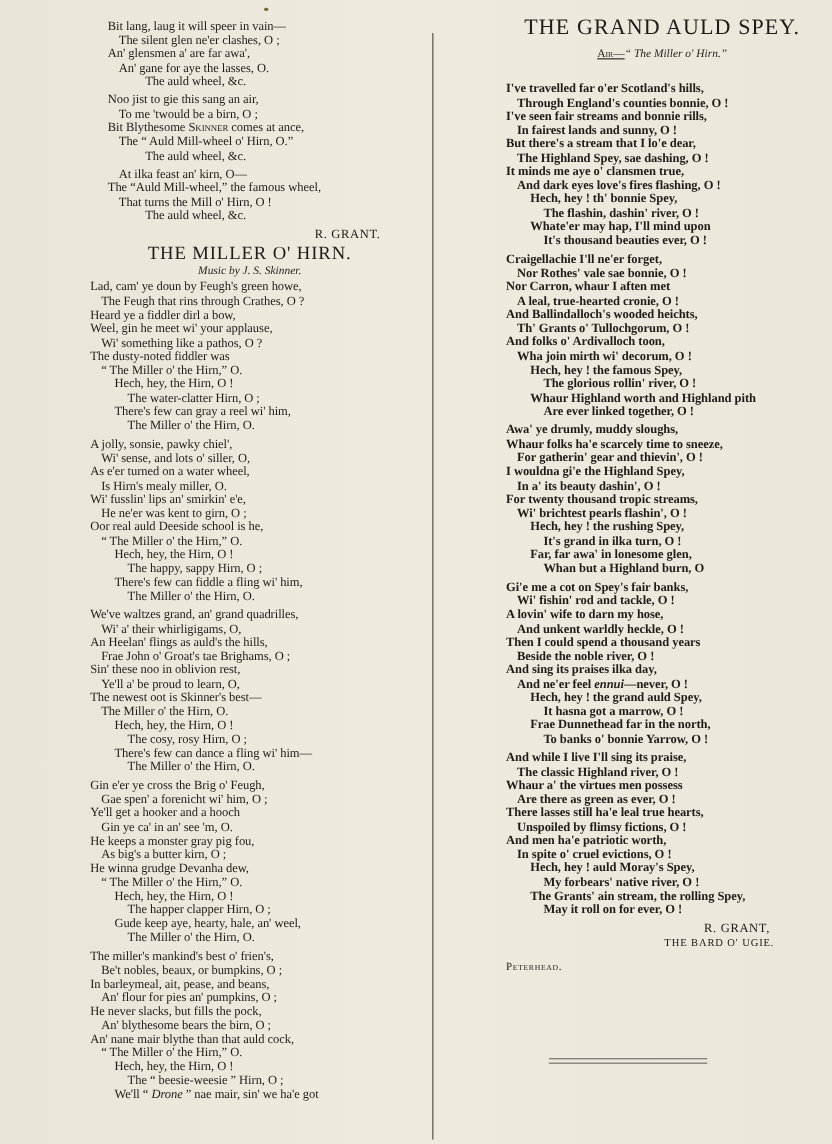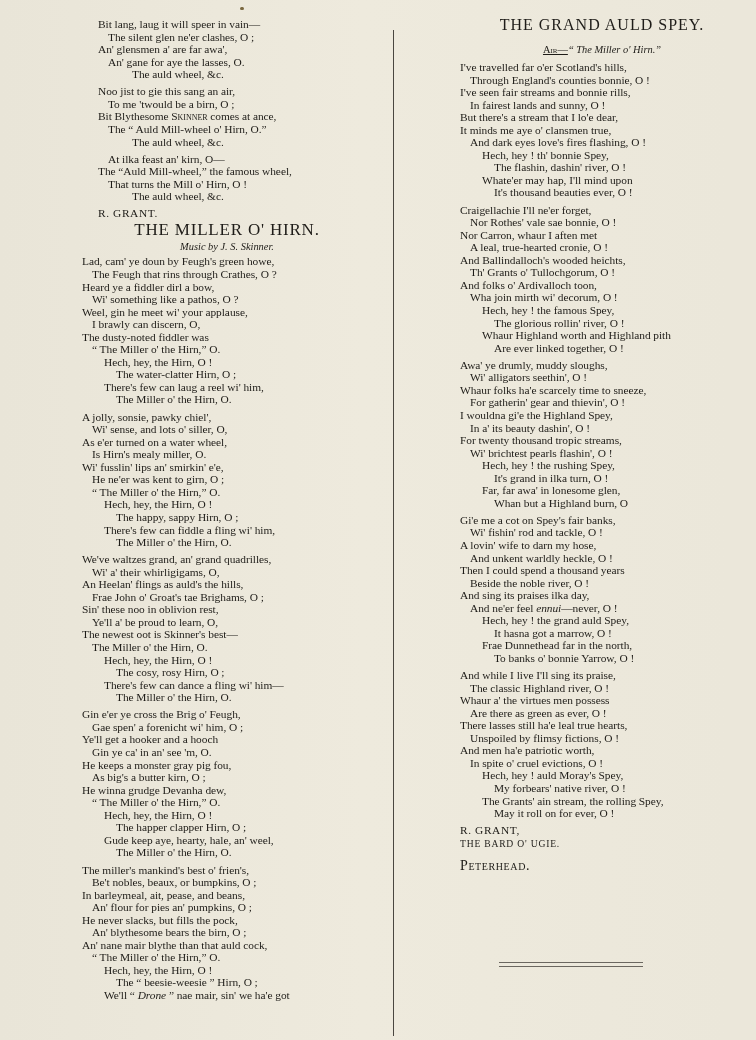--- a/index.html
+++ b/index.html
@@ -23,35 +23,35 @@
   .col-right { left: 460px; width: 290px; }
   .line {
     font-size: 11.4px; line-height: 12.55px; white-space: nowrap;
     letter-spacing: -0.05px;
   }
   .i0 { padding-left: 0; }
   .i1 { padding-left: 10px; }
   .i2 { padding-left: 22px; }
   .i3 { padding-left: 34px; }
   .stanza { margin-bottom: 4.6px; }
-  .sig { font-size: 11.4px; line-height: 13px; letter-spacing: 0.6px; }
+  .sig { text-align: right; font-size: 11.4px; line-height: 13px; letter-spacing: 0.6px; }
   .title {
     font-size: 17px; letter-spacing: 0.8px; text-align: center; line-height: 20px;
   }
   .subtitle {
     font-size: 10.4px; font-style: italic; text-align: center; line-height: 14px;
   }
   .subtitle .sc { font-style: normal; font-variant: small-caps; text-decoration: underline; }
   .smallcaps { font-variant: small-caps; }
   .rule {
     position: absolute; left: 499px; top: 962px; width: 144px; height: 3px;
     border-top: 1px solid #6b6760; border-bottom: 1px solid #6b6760;
   }
   .speck { position: absolute; left: 240px; top: 7px; width: 4px; height: 3px; background: #7a6840; border-radius: 2px; }
-  .place { font-size: 14px; letter-spacing: 0.6px; font-variant: small-caps; line-height: 12px; }
+  .place { font-size: 10px; letter-spacing: 0.6px; font-variant: small-caps; line-height: 12px; }
 </style>
 </head>
 <body>
 
 <div class="page">
   <div class="speck"></div>
   <div class="divider"></div>
 
   <div class="col col-left" style="top:18px; left:98px;">
     <div id="left-cont">
@@ -80,37 +80,37 @@
 
     <div style="margin-left:-16px; width:290px; ">
       <div class="title">THE MILLER O' HIRN.</div>
       <div class="subtitle">Music by J. S. Skinner.</div>
     </div>
     <div id="left-poem" style="margin-left:-16px; margin-top:1px;">
         <div class="stanza">
           <div class="line i0">Lad, cam' ye doun by Feugh's green howe,</div>
           <div class="line i1">The Feugh that rins through Crathes, O ?</div>
           <div class="line i0">Heard ye a fiddler dirl a bow,</div>
+          <div class="line i0">Weel, gin he meet wi' your applause,</div>
           <div class="line i1">Wi' something like a pathos, O ?</div>
-          <div class="line i0">Weel, gin he meet wi' your applause,</div>
-          <div class="line i1">I brawly can discern, O,</div>
           <div class="line i0">The dusty-noted fiddler was</div>
           <div class="line i1">“ The Miller o' the Hirn,” O.</div>
           <div class="line i2">Hech, hey, the Hirn, O !</div>
           <div class="line i3">The water-clatter Hirn, O ;</div>
-          <div class="line i2">There's few can laug a reel wi' him,</div>
+          <div class="line i2">There's few can gray a reel wi' him,</div>
           <div class="line i3">The Miller o' the Hirn, O.</div>
         </div>
         <div class="stanza">
           <div class="line i0">A jolly, sonsie, pawky chiel',</div>
           <div class="line i1">Wi' sense, and lots o' siller, O,</div>
           <div class="line i0">As e'er turned on a water wheel,</div>
           <div class="line i1">Is Hirn's mealy miller, O.</div>
           <div class="line i0">Wi' fusslin' lips an' smirkin' e'e,</div>
           <div class="line i1">He ne'er was kent to girn, O ;</div>
+          <div class="line i0">Oor real auld Deeside school is he,</div>
           <div class="line i1">“ The Miller o' the Hirn,” O.</div>
           <div class="line i2">Hech, hey, the Hirn, O !</div>
           <div class="line i3">The happy, sappy Hirn, O ;</div>
           <div class="line i2">There's few can fiddle a fling wi' him,</div>
           <div class="line i3">The Miller o' the Hirn, O.</div>
         </div>
         <div class="stanza">
           <div class="line i0">We've waltzes grand, an' grand quadrilles,</div>
           <div class="line i1">Wi' a' their whirligigams, O,</div>
           <div class="line i0">An Heelan' flings as auld's the hills,</div>
@@ -150,30 +150,31 @@
           <div class="line i2">Hech, hey, the Hirn, O !</div>
           <div class="line i3">The “ beesie-weesie ” Hirn, O ;</div>
           <div class="line i2">We'll “ <i>Drone</i> ” nae mair, sin' we ha'e got</div>
         </div>
       </div>
 
   </div>
 
   <div class="col col-right" style="top:15px; left:460px;">
     <div style="margin-left:-8px; width:300px;">
-      <div class="title" style="font-size:16px; letter-spacing:1px;">THE GRAND AULD SPEY.</div>
+      <div class="title" style="font-size:20px; letter-spacing:1px;">THE GRAND AULD SPEY.</div>
       <div class="subtitle" style="margin-top:8px;"><span class="sc">Air—</span><span>“ The Miller o' Hirn.”</span></div>
     </div>
-    <div id="right-poem" style="margin-top:4px;">
+    <div id="right-poem" style="margin-top:18px;font-weight:bold;">
         <div class="stanza">
           <div class="line i0">I've travelled far o'er Scotland's hills,</div>
           <div class="line i1">Through England's counties bonnie, O !</div>
           <div class="line i0">I've seen fair streams and bonnie rills,</div>
           <div class="line i1">In fairest lands and sunny, O !</div>
           <div class="line i0">But there's a stream that I lo'e dear,</div>
+          <div class="line i1">The Highland Spey, sae dashing, O !</div>
           <div class="line i0">It minds me aye o' clansmen true,</div>
           <div class="line i1">And dark eyes love's fires flashing, O !</div>
           <div class="line i2">Hech, hey ! th' bonnie Spey,</div>
           <div class="line i3">The flashin, dashin' river, O !</div>
           <div class="line i2">Whate'er may hap, I'll mind upon</div>
           <div class="line i3">It's thousand beauties ever, O !</div>
         </div>
         <div class="stanza">
           <div class="line i0">Craigellachie I'll ne'er forget,</div>
           <div class="line i1">Nor Rothes' vale sae bonnie, O !</div>
@@ -183,21 +184,20 @@
           <div class="line i1">Th' Grants o' Tullochgorum, O !</div>
           <div class="line i0">And folks o' Ardivalloch toon,</div>
           <div class="line i1">Wha join mirth wi' decorum, O !</div>
           <div class="line i2">Hech, hey ! the famous Spey,</div>
           <div class="line i3">The glorious rollin' river, O !</div>
           <div class="line i2">Whaur Highland worth and Highland pith</div>
           <div class="line i3">Are ever linked together, O !</div>
         </div>
         <div class="stanza">
           <div class="line i0">Awa' ye drumly, muddy sloughs,</div>
-          <div class="line i1">Wi' alligators seethin', O !</div>
           <div class="line i0">Whaur folks ha'e scarcely time to sneeze,</div>
           <div class="line i1">For gatherin' gear and thievin', O !</div>
           <div class="line i0">I wouldna gi'e the Highland Spey,</div>
           <div class="line i1">In a' its beauty dashin', O !</div>
           <div class="line i0">For twenty thousand tropic streams,</div>
           <div class="line i1">Wi' brichtest pearls flashin', O !</div>
           <div class="line i2">Hech, hey ! the rushing Spey,</div>
           <div class="line i3">It's grand in ilka turn, O !</div>
           <div class="line i2">Far, far awa' in lonesome glen,</div>
           <div class="line i3">Whan but a Highland burn, O</div>

